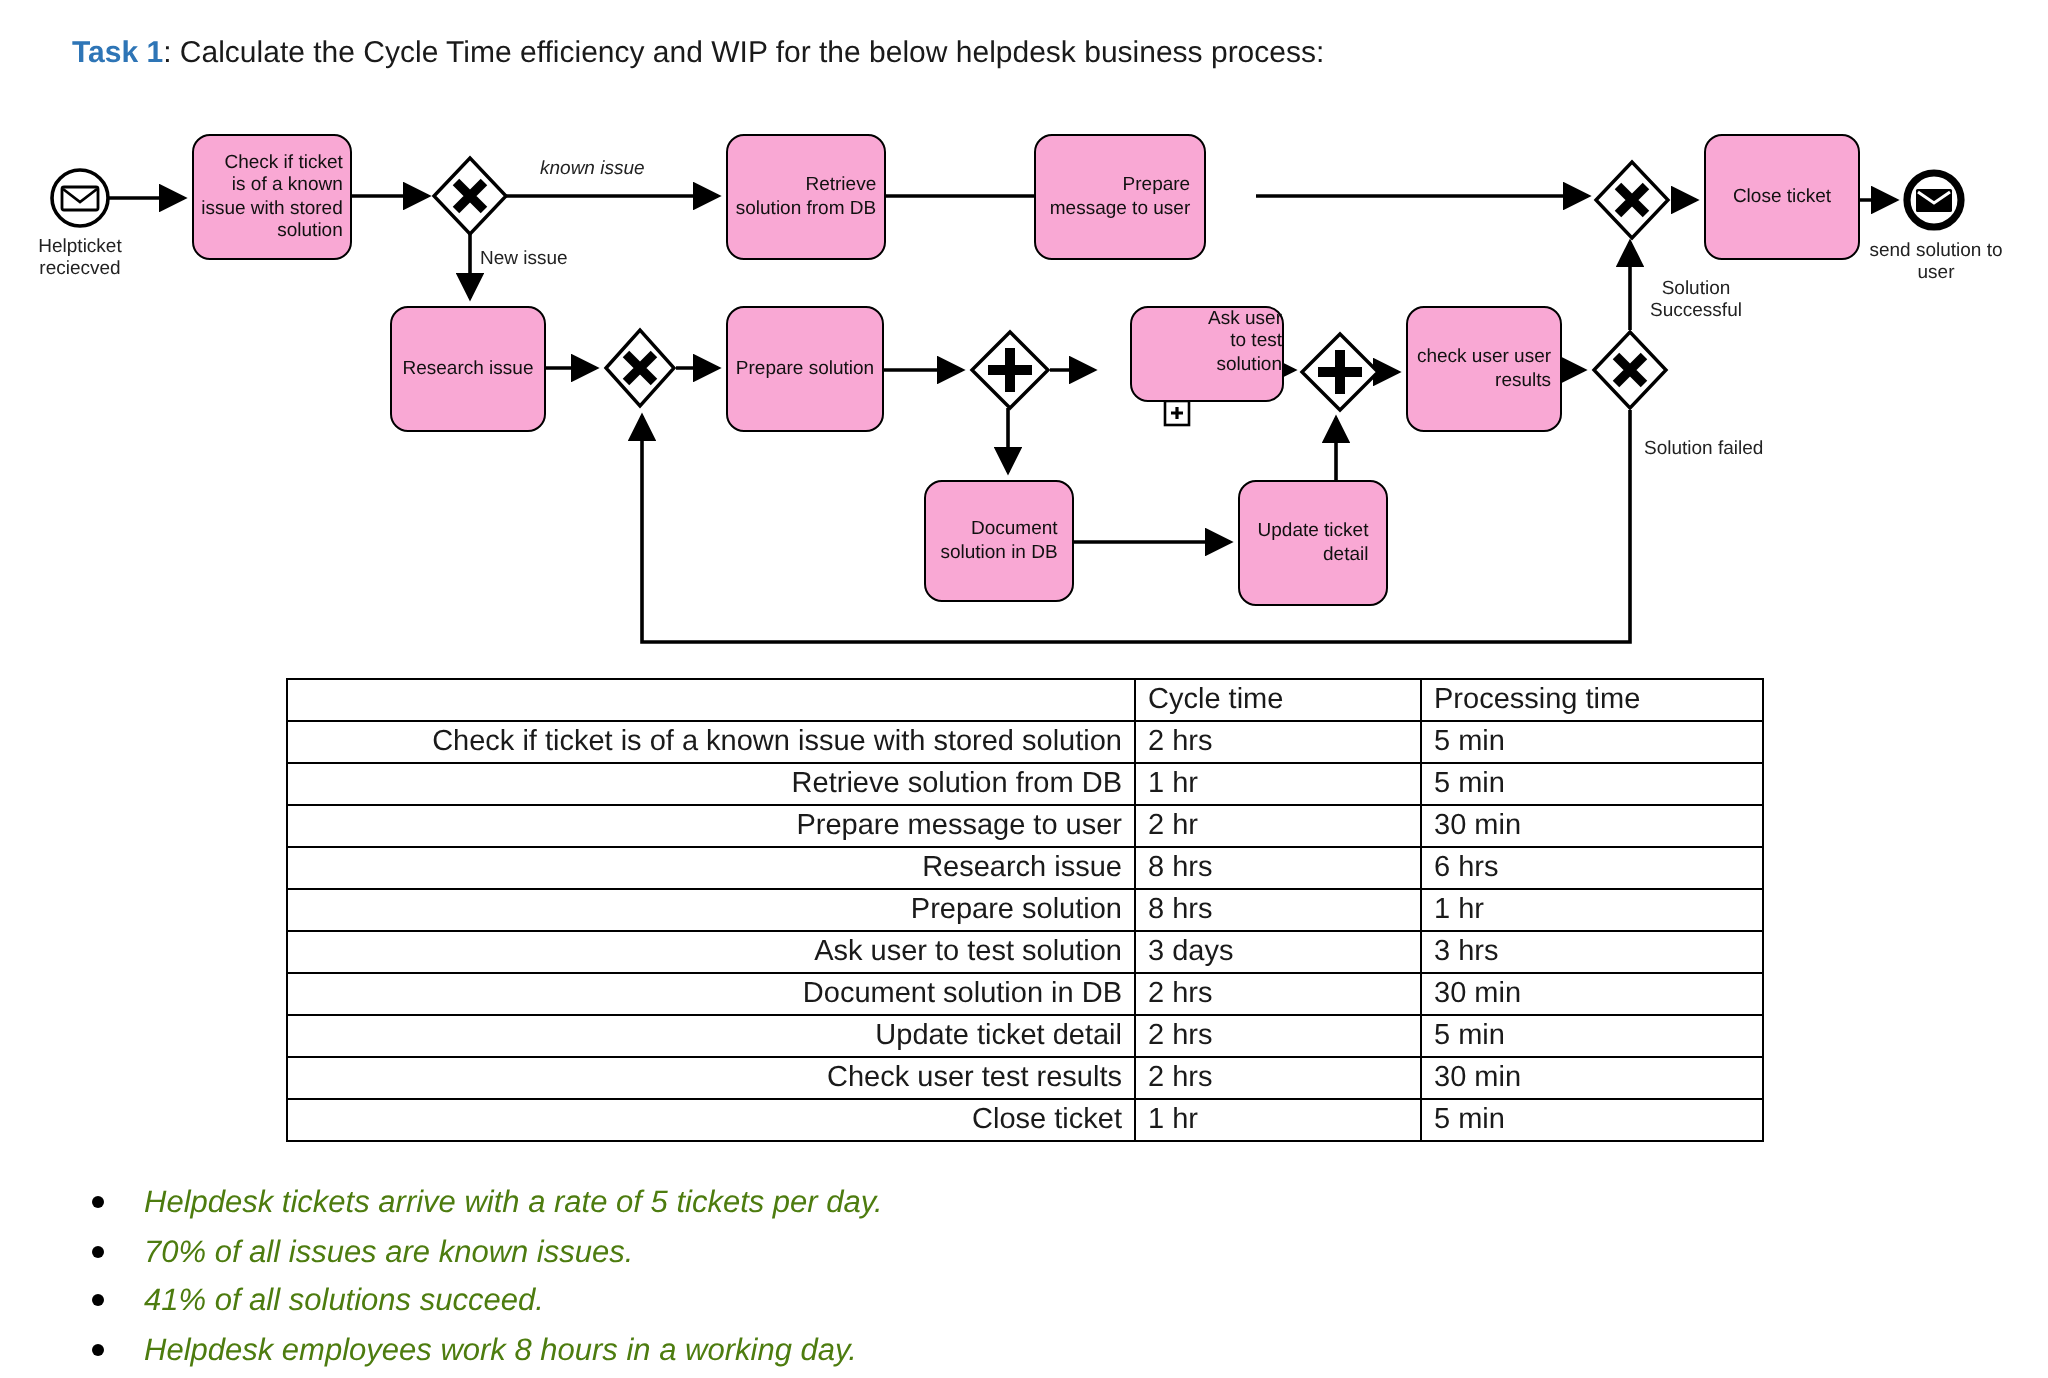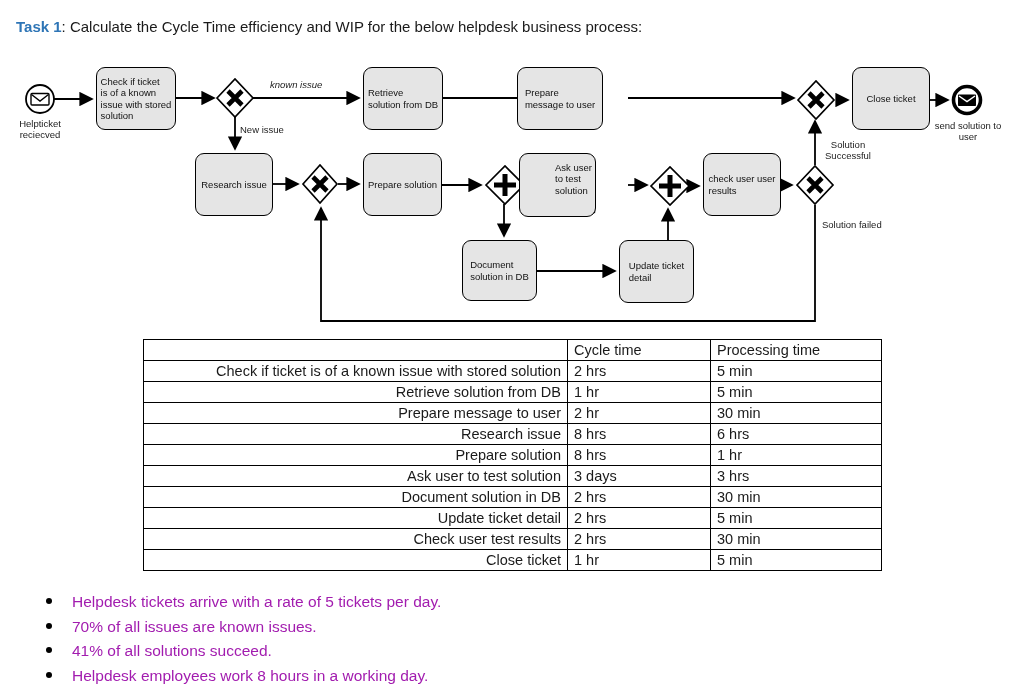--- a/index.html
+++ b/index.html
@@ -8,28 +8,28 @@
     width: 1024px; height: 689px; position: relative; overflow: hidden;
     font-family: "Liberation Sans", sans-serif; color: #1a1a1a;
   }
   .page { position: absolute; inset: 0; }
 
   
   .title {
     position: absolute; left: 16px; top: 17px;
     font-size: 15px; line-height: 19px; color: #1a1a1a;
   }
-  .title-accent { font-weight: bold; color: #2E75B6; }
+  .title-accent { font-weight: bold; color: #2E75B6; margin-left: 20px; }
 
   
   .diagram { position: absolute; left: 0; top: 0; width: 1024px; height: 335px; }
   .diagram svg { position: absolute; left: 0; top: 0; }
   .task {
-    position: absolute; border: 1.6px solid #000; border-radius: 9px; background: #e5e5e5;
-    display: flex; align-items: center; justify-content: center; text-align: left;
+    position: absolute; border: 1.6px solid #000; border-radius: 9px; background: #f9a8d4;
+    display: flex; align-items: center; justify-content: center; text-align: right;
     font-size: 9.5px; line-height: 11.5px; white-space: pre-line; color: #111;
   }
   .task.subprocess { padding-bottom: 12px; }
   .edge-label {
     position: absolute; font-size: 9.5px; line-height: 11px; color: #222;
     white-space: pre-line;
   }
   .edge-label.center { text-align: center; }
 
   
@@ -43,21 +43,21 @@
   td.c-cycle { width: 143px; text-align: left; }
   td.c-proc { width: 171px; text-align: left; }
 
   
   .bullets { position: absolute; left: 46px; top: 592px; }
   .bullet-row { display: flex; align-items: flex-start; height: 24.5px; }
   .bullet-dot {
     width: 6px; height: 6px; border-radius: 50%; background: #000;
     margin: 6px 20px 0 0; flex: 0 0 auto;
   }
-  .bullet-text { font-size: 15.5px; line-height: 19px; color: #a21caf; }
+  .bullet-text { font-size: 15.5px; line-height: 19px; color: #4d7c0f; font-style: italic; }
 </style>
 </head>
 <body>
 
 <div class="page">
 
   <div class="title"><span class="title-accent">Task 1</span><span>: Calculate the Cycle Time efficiency and WIP for the below helpdesk business process:</span></div>
 
   <div class="diagram">
     <svg width="1024" height="335" viewBox="0 0 1024 335">
@@ -143,21 +143,21 @@
 is of a known
 issue with stored
 solution</div>
     <div class="task" style="left:363px; top:67px;  width:80px; height:63px;">Retrieve
 solution from DB</div>
     <div class="task" style="left:517px; top:67px;  width:86px; height:63px;">Prepare
 message to user</div>
     <div class="task" style="left:852px; top:67px;  width:78px; height:63px;">Close ticket</div>
     <div class="task" style="left:195px; top:153px; width:78px; height:63px;">Research issue</div>
     <div class="task" style="left:363px; top:153px; width:79px; height:63px;">Prepare solution</div>
-    <div class="task subprocess" style="left:519px; top:153px; width:77px; height:64px;padding-left:35px;">Ask user to test
+    <div class="task subprocess" style="left:565px; top:153px; width:77px; height:48px;padding-left:35px;">Ask user to test
 solution</div>
     <div class="task" style="left:703px; top:153px; width:78px; height:63px;">check user user
 results</div>
     <div class="task" style="left:462px; top:240px; width:75px; height:61px;">Document
 solution in DB</div>
     <div class="task" style="left:619px; top:240px; width:75px; height:63px;">Update ticket
 detail</div>
 
     <div class="edge-label center" style="left:8px;   top:118px; width:64px;">Helpticket
 reciecved</div>

